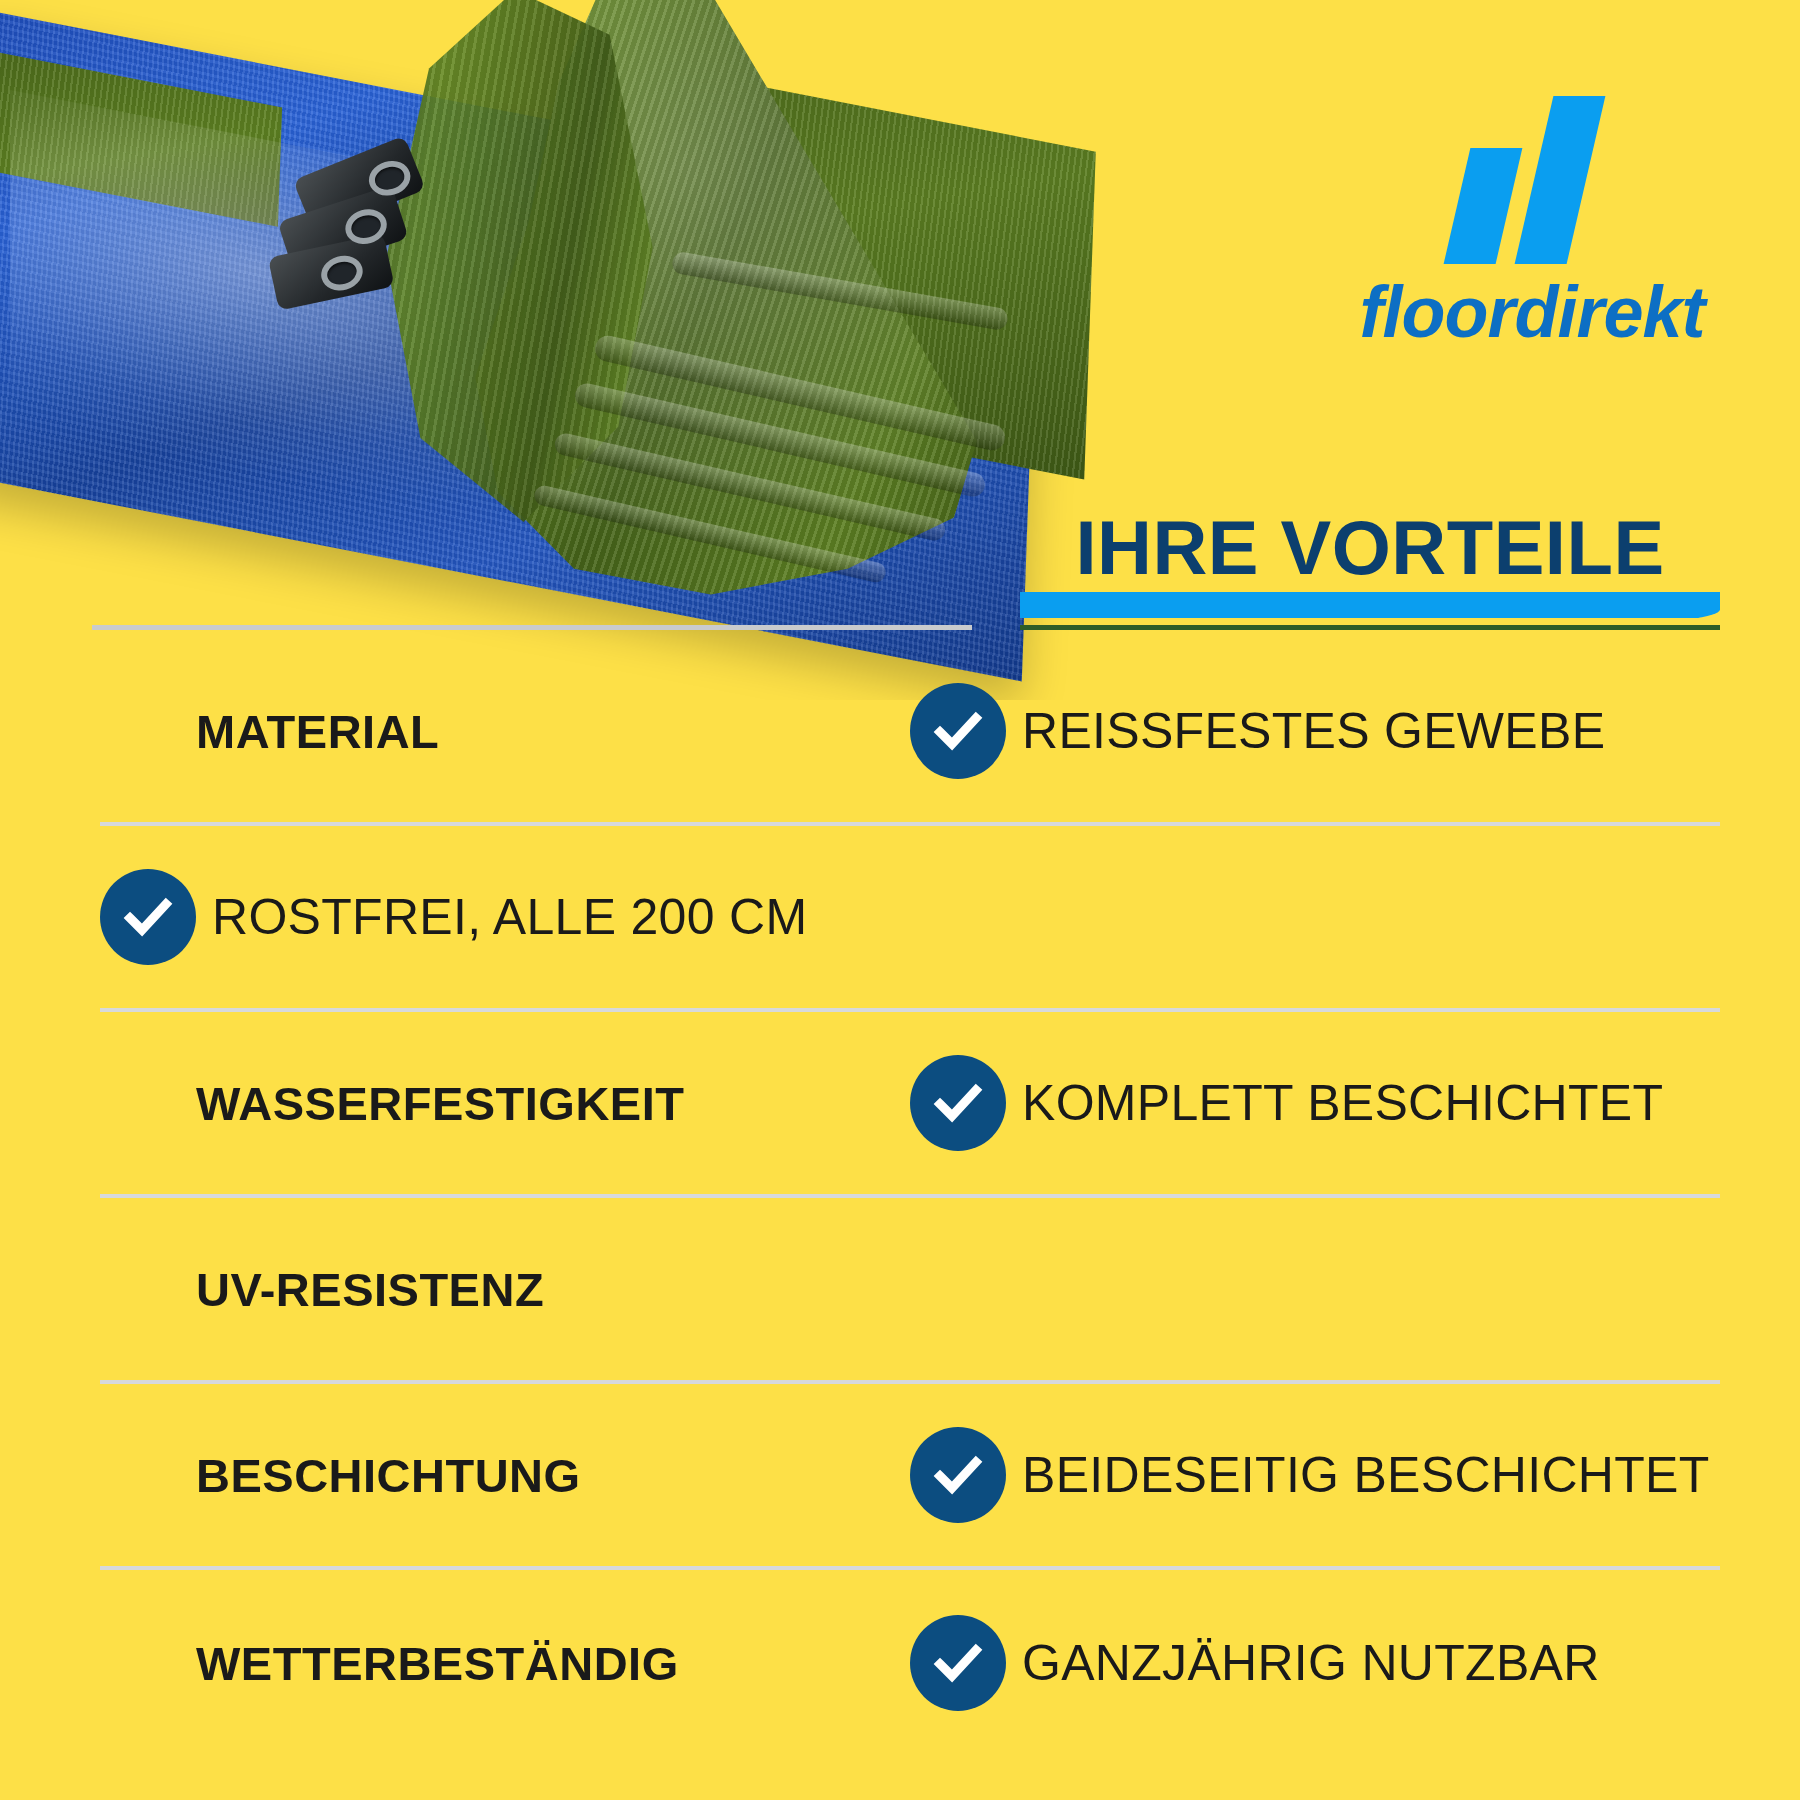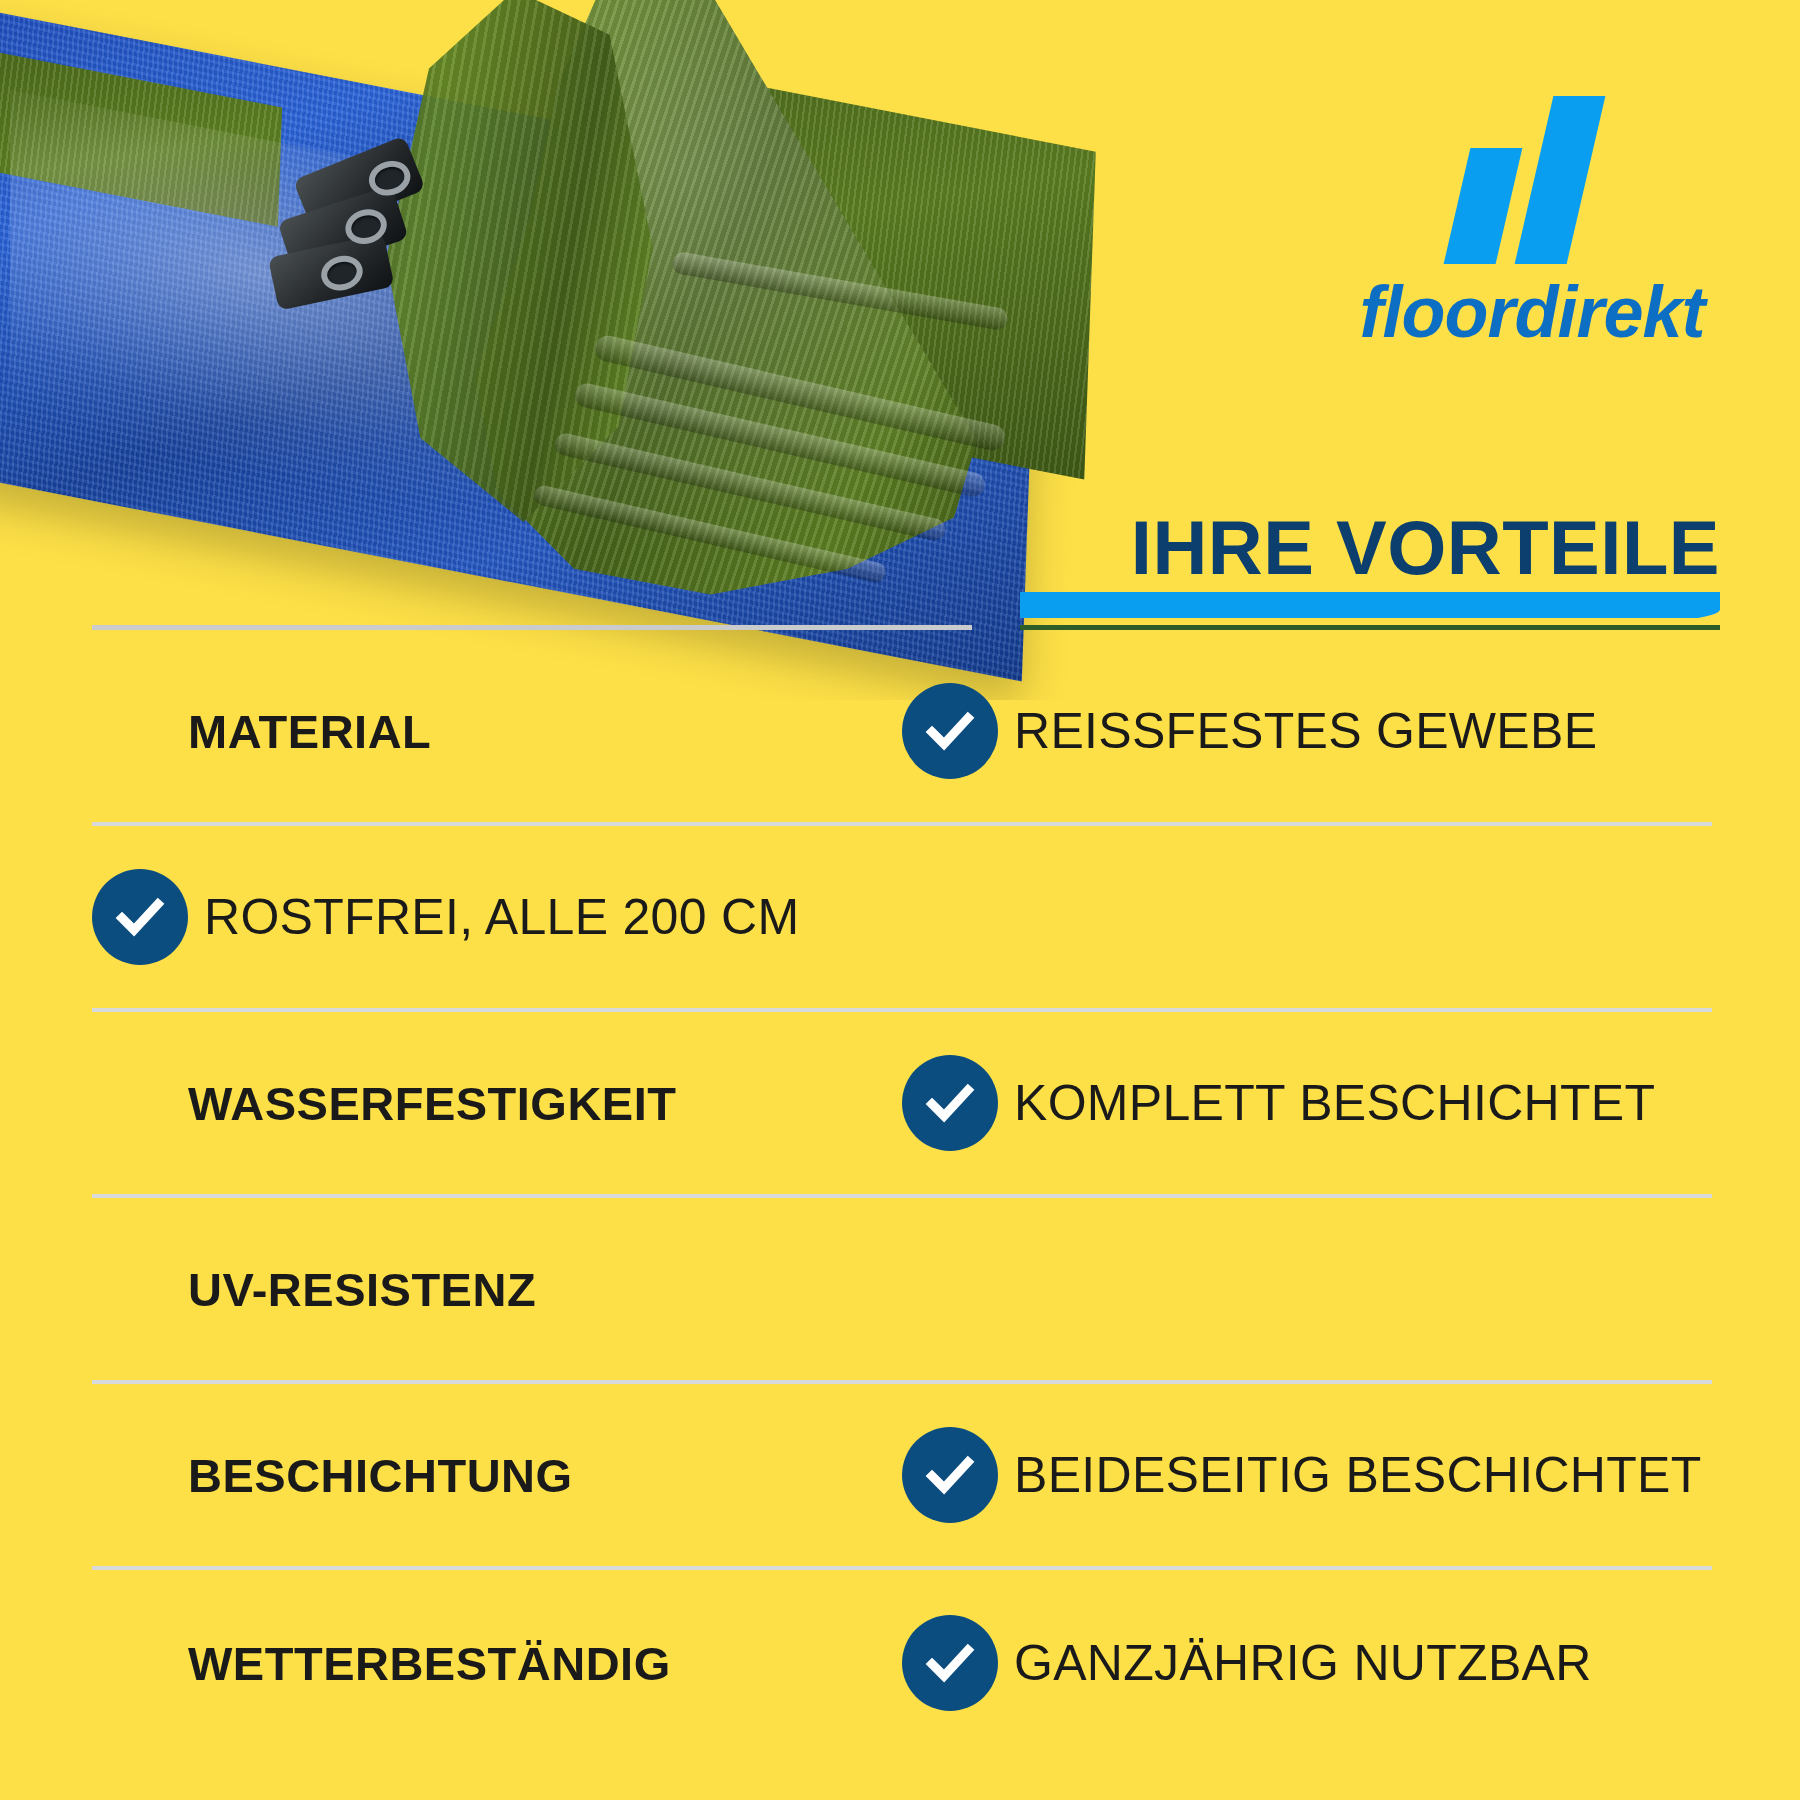--- a/index.html
+++ b/index.html
@@ -202,21 +202,21 @@
     letter-spacing: -1px;
     line-height: 1;
   }
 
   
   .title-block {
     position: absolute;
     left: 1020px;
     top: 510px;
     width: 700px;
-    text-align: right;
+    text-align: center;
   }
   .title-text {
     font-size: 76px;
     font-weight: bold;
     color: #0c3f6e;
     letter-spacing: 0.5px;
     line-height: 1;
     white-space: nowrap;
   }
   .title-swoosh {
@@ -249,21 +249,21 @@
     left: 1020px;
     top: 625px;
     width: 700px;
     height: 5px;
     background: #2f5d28;
   }
 
   
   .features {
     position: absolute;
-    left: 92px;
+    left: 100px;
     top: 640px;
     width: 1620px;
   }
   .feature-row {
     display: flex;
     align-items: center;
     height: 186px;
     border-bottom: 4px solid #d7d9db;
     box-sizing: border-box;
   }

